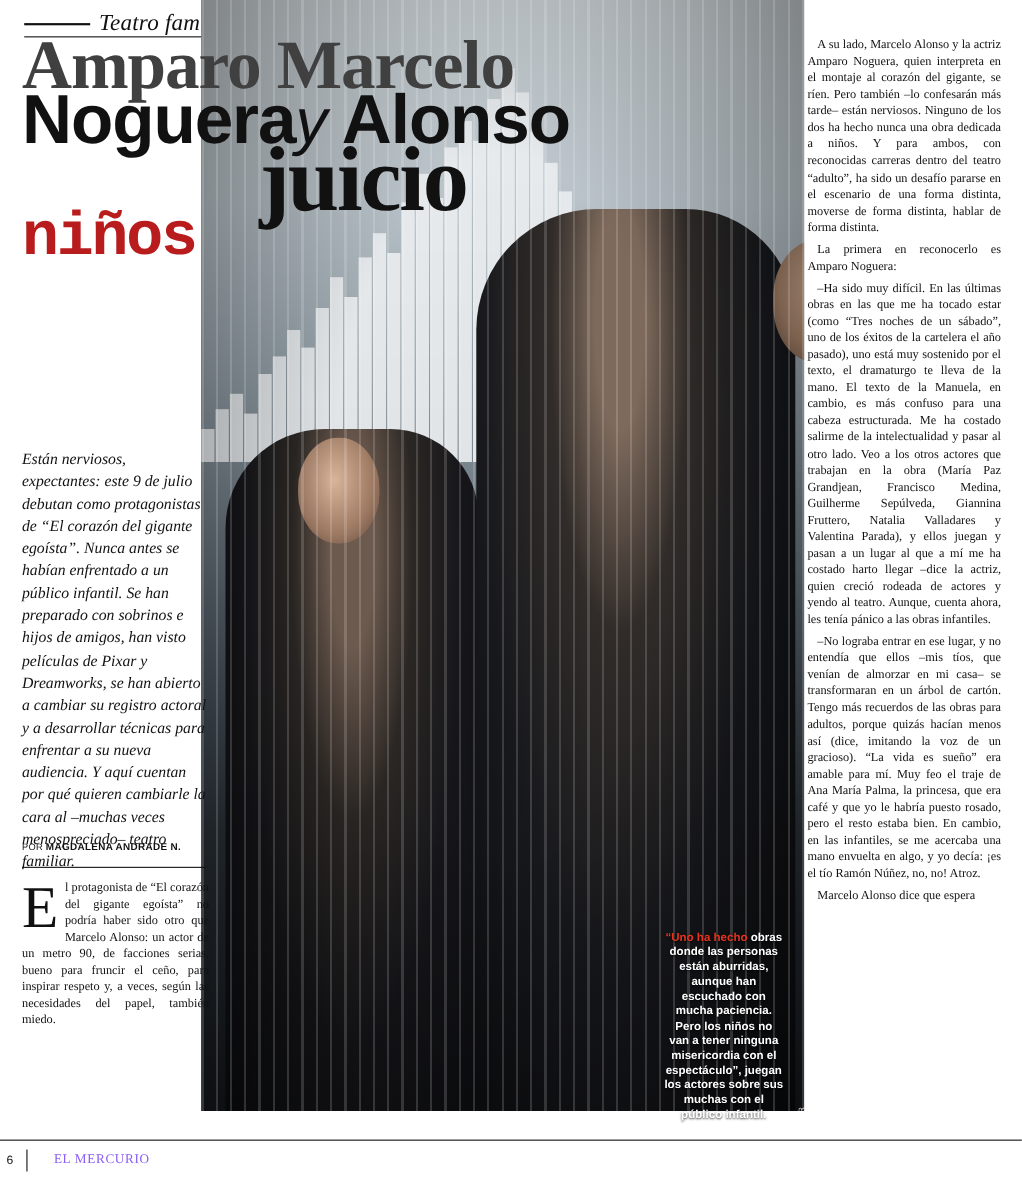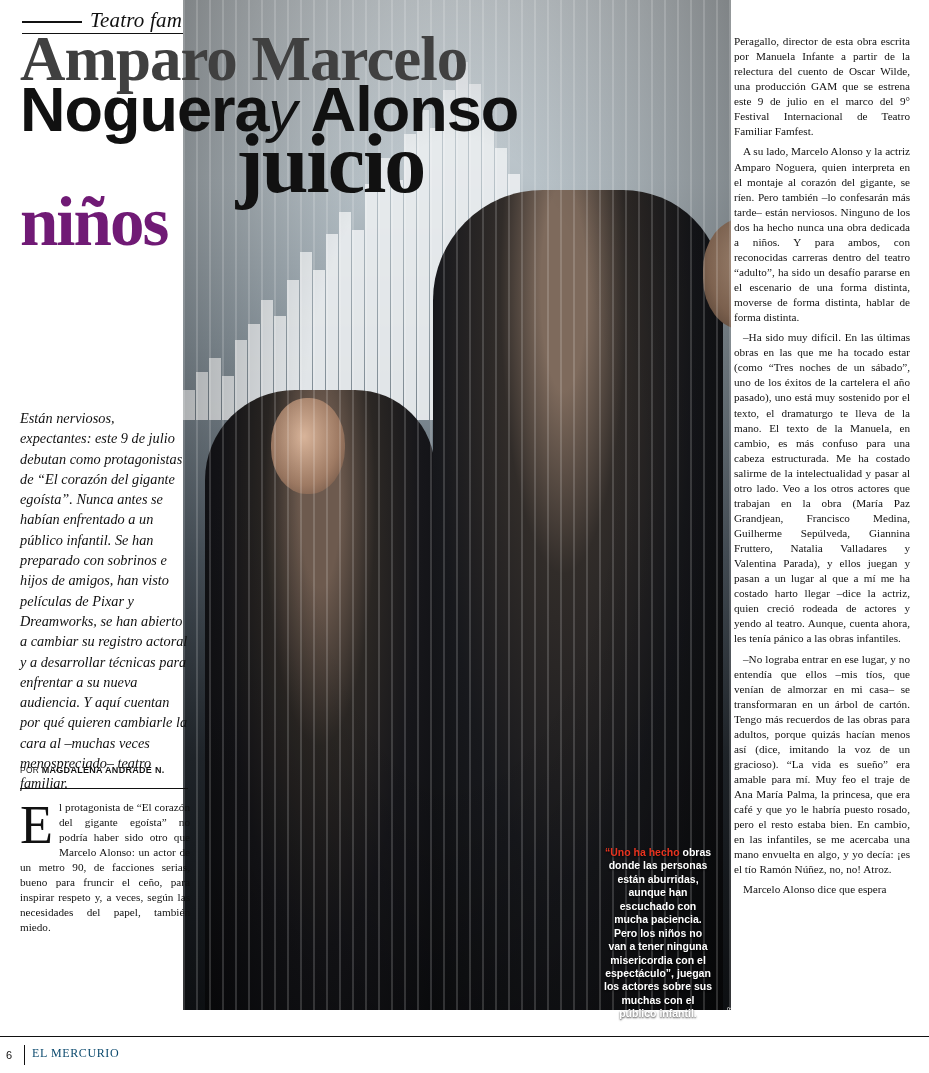--- a/index.html
+++ b/index.html
@@ -14,21 +14,21 @@
 
   
   .head{position:absolute;left:20px;top:32px;width:620px;z-index:6;}
   .h-l1{font-family:Liberation Serif, serif;font-weight:700;font-size:63px;line-height:0.86;letter-spacing:-1px;color:#404040;white-space:nowrap;}
   .h-l2{font-family:Liberation Sans, sans-serif;font-weight:700;font-size:63px;line-height:0.86;letter-spacing:-1px;color:#111;margin-top:-4px;white-space:nowrap;}
   .h-l2 .y2{font-style:italic;font-weight:400;font-size:58px;}
   .h-red{font-family:"Liberation Serif",serif;font-weight:700;font-size:72px;line-height:0.84;color:#e8331f;margin-top:-2px;letter-spacing:-2px;}
   .h-el{font-family:"Liberation Serif",serif;font-size:44px;line-height:0.8;color:#111;margin-left:56px;margin-top:-6px;}
   .h-juicio{font-family:"Liberation Serif",serif;font-weight:700;font-size:84px;line-height:0.82;color:#111;margin-top:-6px;letter-spacing:-2px;text-align:center;}
   .h-delos{font-family:"Liberation Serif",serif;font-size:44px;line-height:0.85;color:#111;margin-left:16px;margin-top:-4px;}
-  .h-ninos{font-family:Liberation Serif, serif;font-weight:700;font-size:69px;line-height:0.85;color:#701a75;margin-top:-6px;letter-spacing:-2px;}
+  .h-ninos{font-family:Liberation Mono, monospace;font-weight:700;font-size:56px;line-height:0.85;color:#b91c1c;margin-top:-6px;letter-spacing:-2px;}
 
   
   .photo{position:absolute;left:183px;top:0;width:548px;height:1010px;overflow:hidden;background:#1b1f23;}
   .sky{position:absolute;inset:0;background:linear-gradient(180deg,#cfd6da 0%,#b8c2c8 18%,#8e9aa2 34%,#55606a 55%,#2a3138 75%,#171b20 100%);}
   .bars{position:absolute;left:0;top:0;width:100%;height:420px;}
   .bar{position:absolute;bottom:0;background:#e9edef;opacity:.92;}
   .figA{position:absolute;left:22px;bottom:0;width:230px;height:620px;
         background:radial-gradient(ellipse at 50% 18%, #6d5a4e 0 12%, #2b2724 34%, #16161a 62%, #0c0d10 100%);
         border-radius:90px 80px 0 0;filter:blur(.2px);}
   .figB{position:absolute;right:8px;bottom:0;width:290px;height:820px;
@@ -61,21 +61,21 @@
 
   
   .colR{position:absolute;left:734px;top:34px;width:176px;font-family:"Liberation Serif",serif;font-size:11.2px;line-height:1.345;text-align:justify;color:#111;}
   .colR p{margin:0 0 5px 0;text-indent:9px;}
   .colR p.first{text-indent:0;}
 
   
   .footrule{position:absolute;left:0;bottom:36px;width:929px;height:1px;background:#111;}
   .pageno{position:absolute;left:6px;bottom:12px;font-family:"Liberation Sans",sans-serif;font-size:11px;color:#111;}
   .footdiv{position:absolute;left:24px;bottom:8px;width:1px;height:20px;background:#111;}
-  .footname{position:absolute;left:32px;bottom:12px;font-family:"Liberation Serif",serif;font-size:12px;letter-spacing:.6px;color:#0c4a6e;}
+  .footname{position:absolute;left:49px;bottom:12px;font-family:"Liberation Serif",serif;font-size:12px;letter-spacing:.6px;color:#8b5cf6;}
 </style>
 </head>
 <body>
 
 <div class="page">
 
   <div class="kicker-wrap">
     <div class="kicker-rule"></div>
     <div class="kicker">Teatro familiar:</div>
     <div class="kicker-rule2"></div>
@@ -169,22 +169,22 @@
     <span>POR</span>
     <b>MAGDALENA ANDRADE N.</b>
   </div>
   <div class="rule-left"></div>
 
   <div class="colL">
     <p><span class="dropcap">E</span><span>l protagonista de “El corazón del gigante egoísta” no podría haber sido otro que Marcelo Alonso: un actor de un metro 90, de facciones serias, bueno para fruncir el ceño, para inspirar respeto y, a veces, según las necesidades del papel, también miedo.</span></p>
   </div>
 
   <div class="colR">
-    <p class="first">Peragallo, director de esta obra escrita por Manuela Infante a partir de la relectura del cuento de Oscar Wilde, una producción GAM que se estrena este 9 de julio en el marco del 9° Festival Internacional de Teatro Familiar Famfest.</p>
     <p>A su lado, Marcelo Alonso y la actriz Amparo Noguera, quien interpreta en el montaje al corazón del gigante, se ríen. Pero también –lo confesarán más tarde– están nerviosos. Ninguno de los dos ha hecho nunca una obra dedicada a niños. Y para ambos, con reconocidas carreras dentro del teatro “adulto”, ha sido un desafío pararse en el escenario de una forma distinta, moverse de forma distinta, hablar de forma distinta.</p>
+    <p>La primera en reconocerlo es Amparo Noguera:</p>
     <p>–Ha sido muy difícil. En las últimas obras en las que me ha tocado estar (como “Tres noches de un sábado”, uno de los éxitos de la cartelera el año pasado), uno está muy sostenido por el texto, el dramaturgo te lleva de la mano. El texto de la Manuela, en cambio, es más confuso para una cabeza estructurada. Me ha costado salirme de la intelectualidad y pasar al otro lado. Veo a los otros actores que trabajan en la obra (María Paz Grandjean, Francisco Medina, Guilherme Sepúlveda, Giannina Fruttero, Natalia Valladares y Valentina Parada), y ellos juegan y pasan a un lugar al que a mí me ha costado harto llegar –dice la actriz, quien creció rodeada de actores y yendo al teatro. Aunque, cuenta ahora, les tenía pánico a las obras infantiles.</p>
     <p>–No lograba entrar en ese lugar, y no entendía que ellos –mis tíos, que venían de almorzar en mi casa– se transformaran en un árbol de cartón. Tengo más recuerdos de las obras para adultos, porque quizás hacían menos así (dice, imitando la voz de un gracioso). “La vida es sueño” era amable para mí. Muy feo el traje de Ana María Palma, la princesa, que era café y que yo le habría puesto rosado, pero el resto estaba bien. En cambio, en las infantiles, se me acercaba una mano envuelta en algo, y yo decía: ¡es el tío Ramón Núñez, no, no! Atroz.</p>
     <p>Marcelo Alonso dice que espera</p>
   </div>
 
   <div class="footrule"></div>
   <div class="pageno">6</div>
   <div class="footdiv"></div>
   <div class="footname">EL MERCURIO</div>
 </div>

